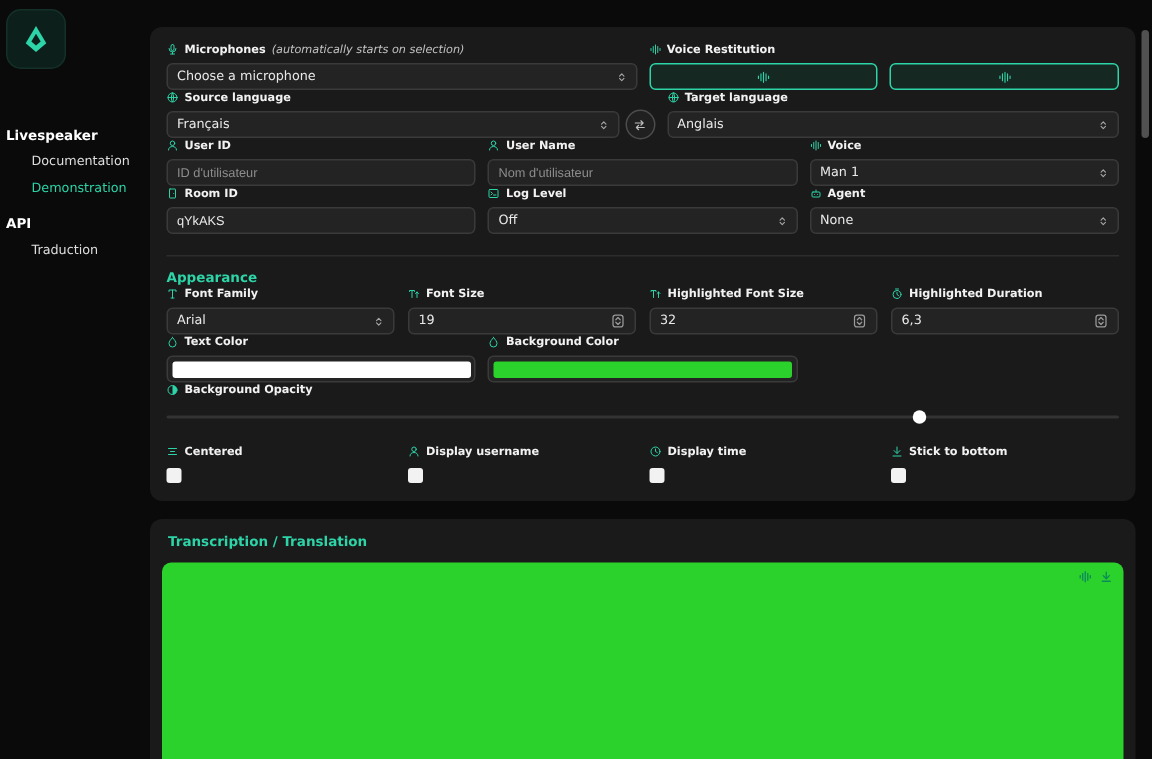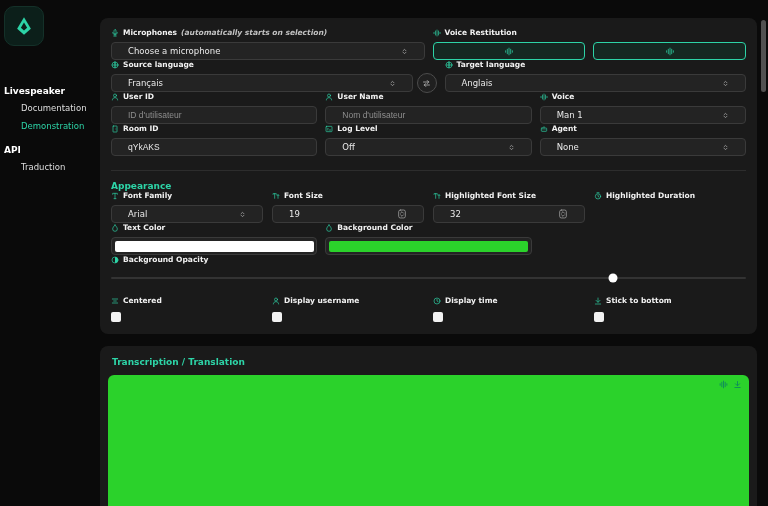--- a/index.html
+++ b/index.html
@@ -15,24 +15,24 @@
 
 .content{position:absolute;left:100px;top:0;right:11px;padding-top:18px}
 .card{background:#1a1a1a;border-radius:8px;padding:10px 11px 12px}
 .row{}
 .grid2{display:grid;grid-template-columns:1fr 1fr;gap:8px}
 .grid3{display:grid;grid-template-columns:1fr 1fr 1fr;gap:8px}
 .grid4{display:grid;grid-template-columns:repeat(4,1fr);gap:9px}
 .langrow{display:grid;grid-template-columns:1fr 24px 1fr;gap:4px}
 .field{display:flex;flex-direction:column;gap:5px;min-width:0}
 .label{display:flex;align-items:center;gap:4px;font-size:7.5px;font-weight:bold;color:#f2f2f2;white-space:nowrap}
-.label .note{font-weight:bold;font-style:italic;color:#c2c2c2}
+.label .note{font-weight:normal;font-style:italic;color:#c2c2c2}
 .icn{display:inline-flex;color:var(--accent)}
 .icn svg{width:8px;height:8px;fill:none;stroke:currentColor;stroke-width:2;stroke-linecap:round;stroke-linejoin:round}
-.control{height:18px;background:#232323;border:1px solid #3a3a3a;border-radius:4px;display:flex;align-items:center;justify-content:space-between;padding:0 16px;font-size:8.5px;color:#e9e9e9;width:100%;cursor:pointer}
+.control{height:18px;background:#232323;border:1px solid #3a3a3a;border-radius:4px;display:flex;align-items:center;justify-content:space-between;padding:0 6px;font-size:8.5px;color:#e9e9e9;width:100%;cursor:pointer}
 input.control{outline:none;cursor:text}
 input.control::placeholder{color:#8d8d8d}
 .chev{display:inline-flex}
 .chev svg{width:7px;height:9px;fill:none;stroke:#a8a8a8;stroke-width:2.6;stroke-linecap:round;stroke-linejoin:round}
 .stepper{display:inline-flex}
 .stepper svg{width:10px;height:12px;fill:none;stroke:#9a9a9a;stroke-width:2;stroke-linecap:round;stroke-linejoin:round}
 .vr-grid{display:grid;grid-template-columns:1fr 1fr;gap:8px}
 .vr-btn{height:18px;border:1px solid var(--accent);border-radius:4px;background:#152822;display:grid;place-items:center;cursor:pointer}
 .vr-btn svg{width:10px;height:9px;fill:none;stroke:var(--accent);stroke-width:2;stroke-linecap:round}
 .swap{width:20px;height:20px;border-radius:50%;border:1px solid #4c4c4c;background:#202020;display:grid;place-items:center;align-self:end;margin-bottom:-1px;cursor:pointer}
@@ -331,20 +331,29 @@
         <div class="field">
           <div class="label">
             <span class="icn">
                 <svg viewBox="0 0 24 24">
                   <circle cx="12" cy="13" r="8"></circle>
                   <path d="M12 9v4l3 2M9 2h6"></path>
                 </svg>
               </span>
             <span>Highlighted Duration</span>
           </div>
+          <div class="control">
+            <span>6,3</span>
+            <span class="stepper">
+                <svg viewBox="0 0 24 24">
+                  <rect x="4" y="2.5" width="16" height="19" rx="4"></rect>
+                  <path d="M8.5 10L12 6.5 15.5 10M8.5 14L12 17.5 15.5 14"></path>
+                </svg>
+              </span>
+          </div>
         </div>
       </div>
 
       <div class="row grid3">
         <div class="field">
           <div class="label">
             <span class="icn">
                 <svg viewBox="0 0 24 24">
                   <path d="M12 3c4 5 7 8 7 12a7 7 0 0 1-14 0c0-4 3-7 7-12z"></path>
                 </svg>

